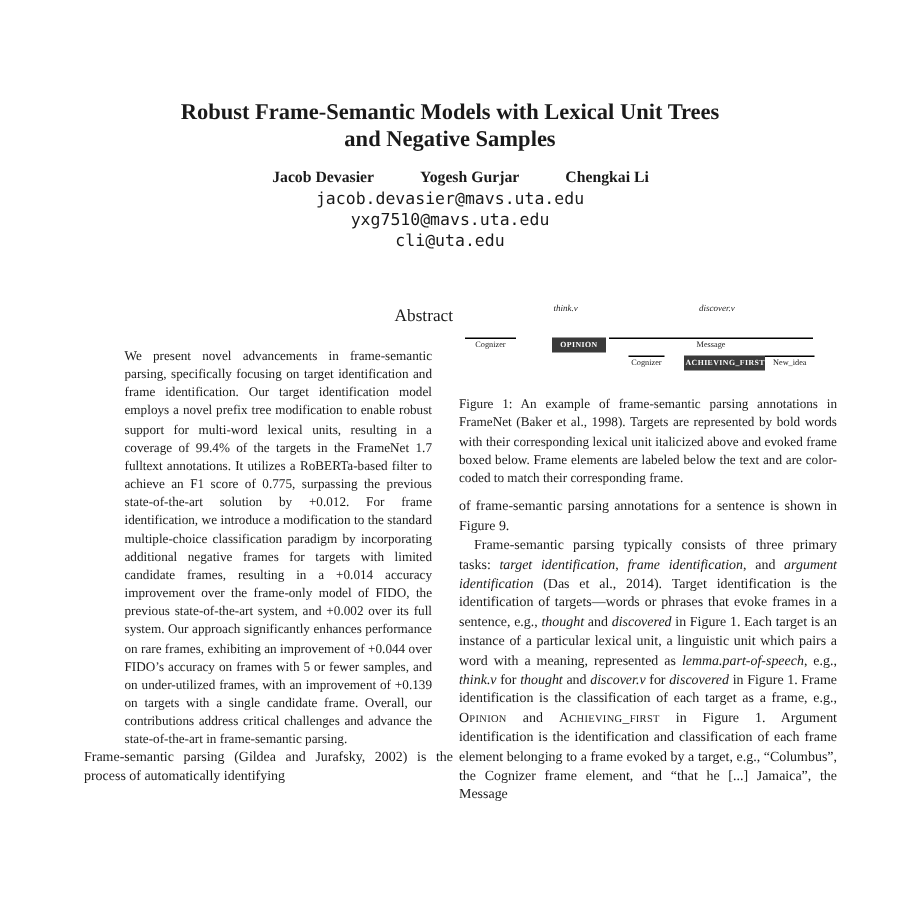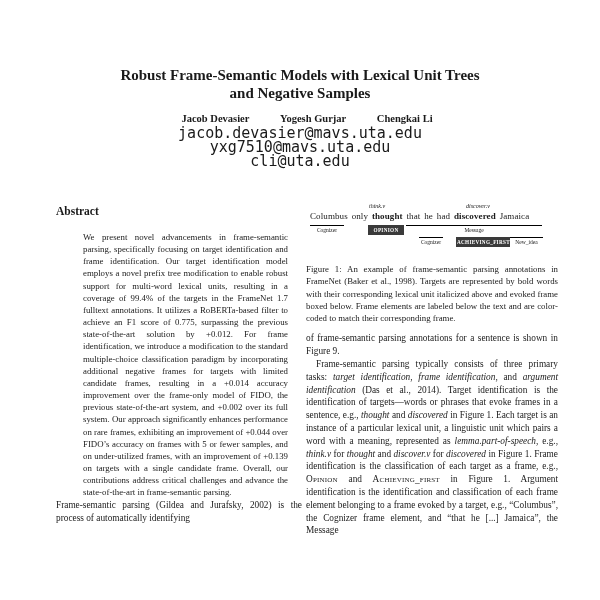--- a/index.html
+++ b/index.html
@@ -9,26 +9,26 @@
     position:relative; width:600px; height:600px; background:var(--paper);
     overflow:hidden; color:var(--ink);
     font-family:"Liberation Serif","DejaVu Serif",serif;
   }
   
   .header { position:absolute; top:66px; left:0; width:600px; text-align:center; }
   .title { font-size:15px; line-height:18px; font-weight:bold; }
   .authors { margin-top:11px; font-size:10.5px; font-weight:bold;padding-left:14px; }
   .authors span.author { display:inline-block; margin:0 14px; }
   .affiliation { margin-top:3px; font-size:10px; }
-  .emails { margin-top:2px; font-family:"DejaVu Sans Mono","Liberation Mono",monospace; font-size:15px; line-height:14px; }
+  .emails { margin-top:2px; font-family:"DejaVu Sans Mono","Liberation Mono",monospace; font-size:11px; line-height:14px; }
   
   .col-left  { position:absolute; left:56px;  top:200px; width:246px; }
   .col-right { position:absolute; left:306px; top:200px; width:252px; }
   
-  .abs-heading { margin-top:5px; text-align:left; font-size:11.5px; font-weight:bold; }
+  .abs-heading { margin-top:5px; text-align:right; font-size:11.5px; font-weight:normal; }
   .abs-text {
     margin:14px 14px 0 27px; font-size:8.8px; line-height:12.15px;
     text-align:justify; text-justify:inter-word;
   }
   
   .sec-heading { margin-top:9px; font-size:11px; font-weight:bold; }
   .sec-heading .sec-num { display:inline-block; width:20px; }
   .body-par { margin-top:1px; font-size:9.3px; line-height:12.8px; text-align:justify; }
   .body-par.indent { margin-top:0; text-indent:10px; }
   .seg-i { font-style:italic; }
@@ -82,21 +82,20 @@
     <div class="abs-heading">Abstract</div>
     <div class="abs-text">We present novel advancements in frame-semantic parsing, specifically focusing on target identification and frame identification. Our target identification model employs a novel prefix tree modification to enable robust support for multi-word lexical units, resulting in a coverage of 99.4% of the targets in the FrameNet 1.7 fulltext annotations. It utilizes a RoBERTa-based filter to achieve an F1 score of 0.775, surpassing the previous state-of-the-art solution by +0.012. For frame identification, we introduce a modification to the standard multiple-choice classification paradigm by incorporating additional negative frames for targets with limited candidate frames, resulting in a +0.014 accuracy improvement over the frame-only model of FIDO, the previous state-of-the-art system, and +0.002 over its full system. Our approach significantly enhances performance on rare frames, exhibiting an improvement of +0.044 over FIDO’s accuracy on frames with 5 or fewer samples, and on under-utilized frames, with an improvement of +0.139 on targets with a single candidate frame. Overall, our contributions address critical challenges and advance the state-of-the-art in frame-semantic parsing.</div>
     <div class="body-par">Frame-semantic parsing (Gildea and Jurafsky, 2002) is the process of automatically identifying</div>
   </div>
 
   <div class="col-right">
 
     <div class="figure">
       <span class="lu-label" style="left:63px;">think.v</span>
       <span class="lu-label" style="left:160px;">discover.v</span>
-      <div class="fig-sentence"><span>Columbus only </span><span class="seg-b">thought</span><span> that he had </span><span class="seg-b">discovered</span><span> Jamaica</span></div>
 
       <div class="fe cognizer1 row1">Cognizer</div>
       <div class="frame-box opinion row1">OPINION</div>
       <div class="fe message row1">Message</div>
 
       <div class="fe cognizer2 row2">Cognizer</div>
       <div class="frame-box achieving row2">ACHIEVING_FIRST</div>
       <div class="fe newidea row2">New_idea</div>
     </div>
 

